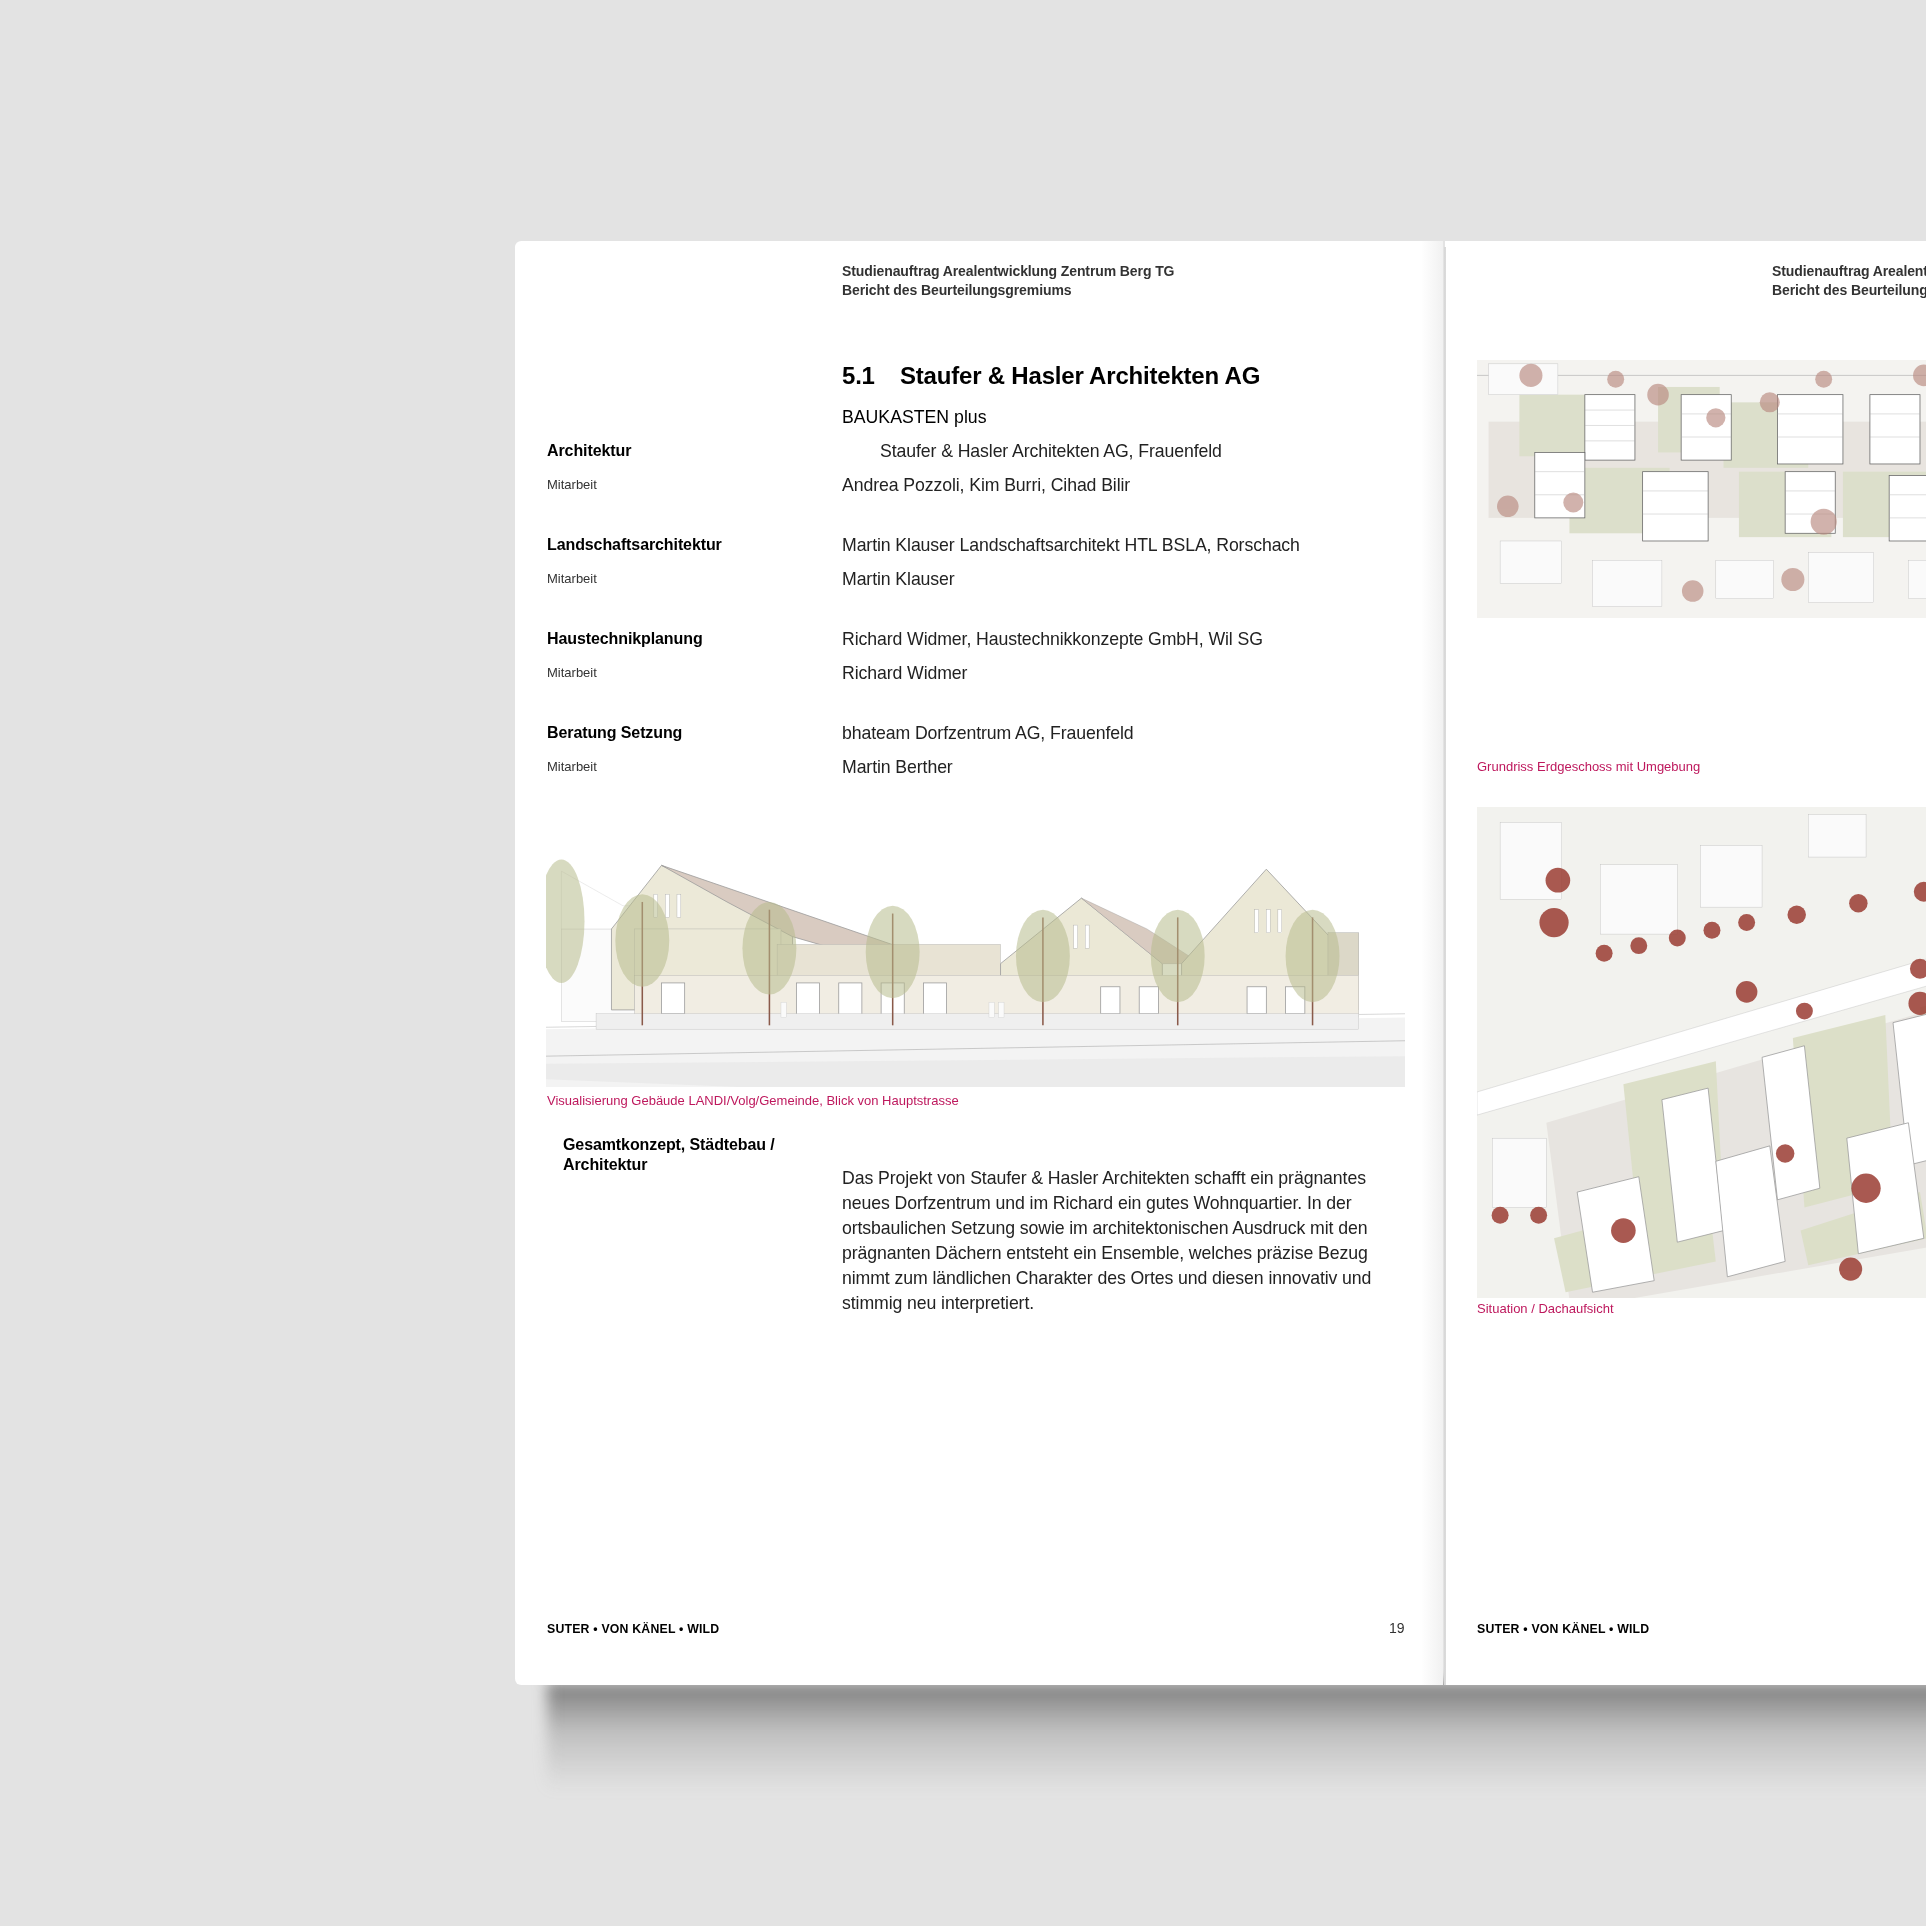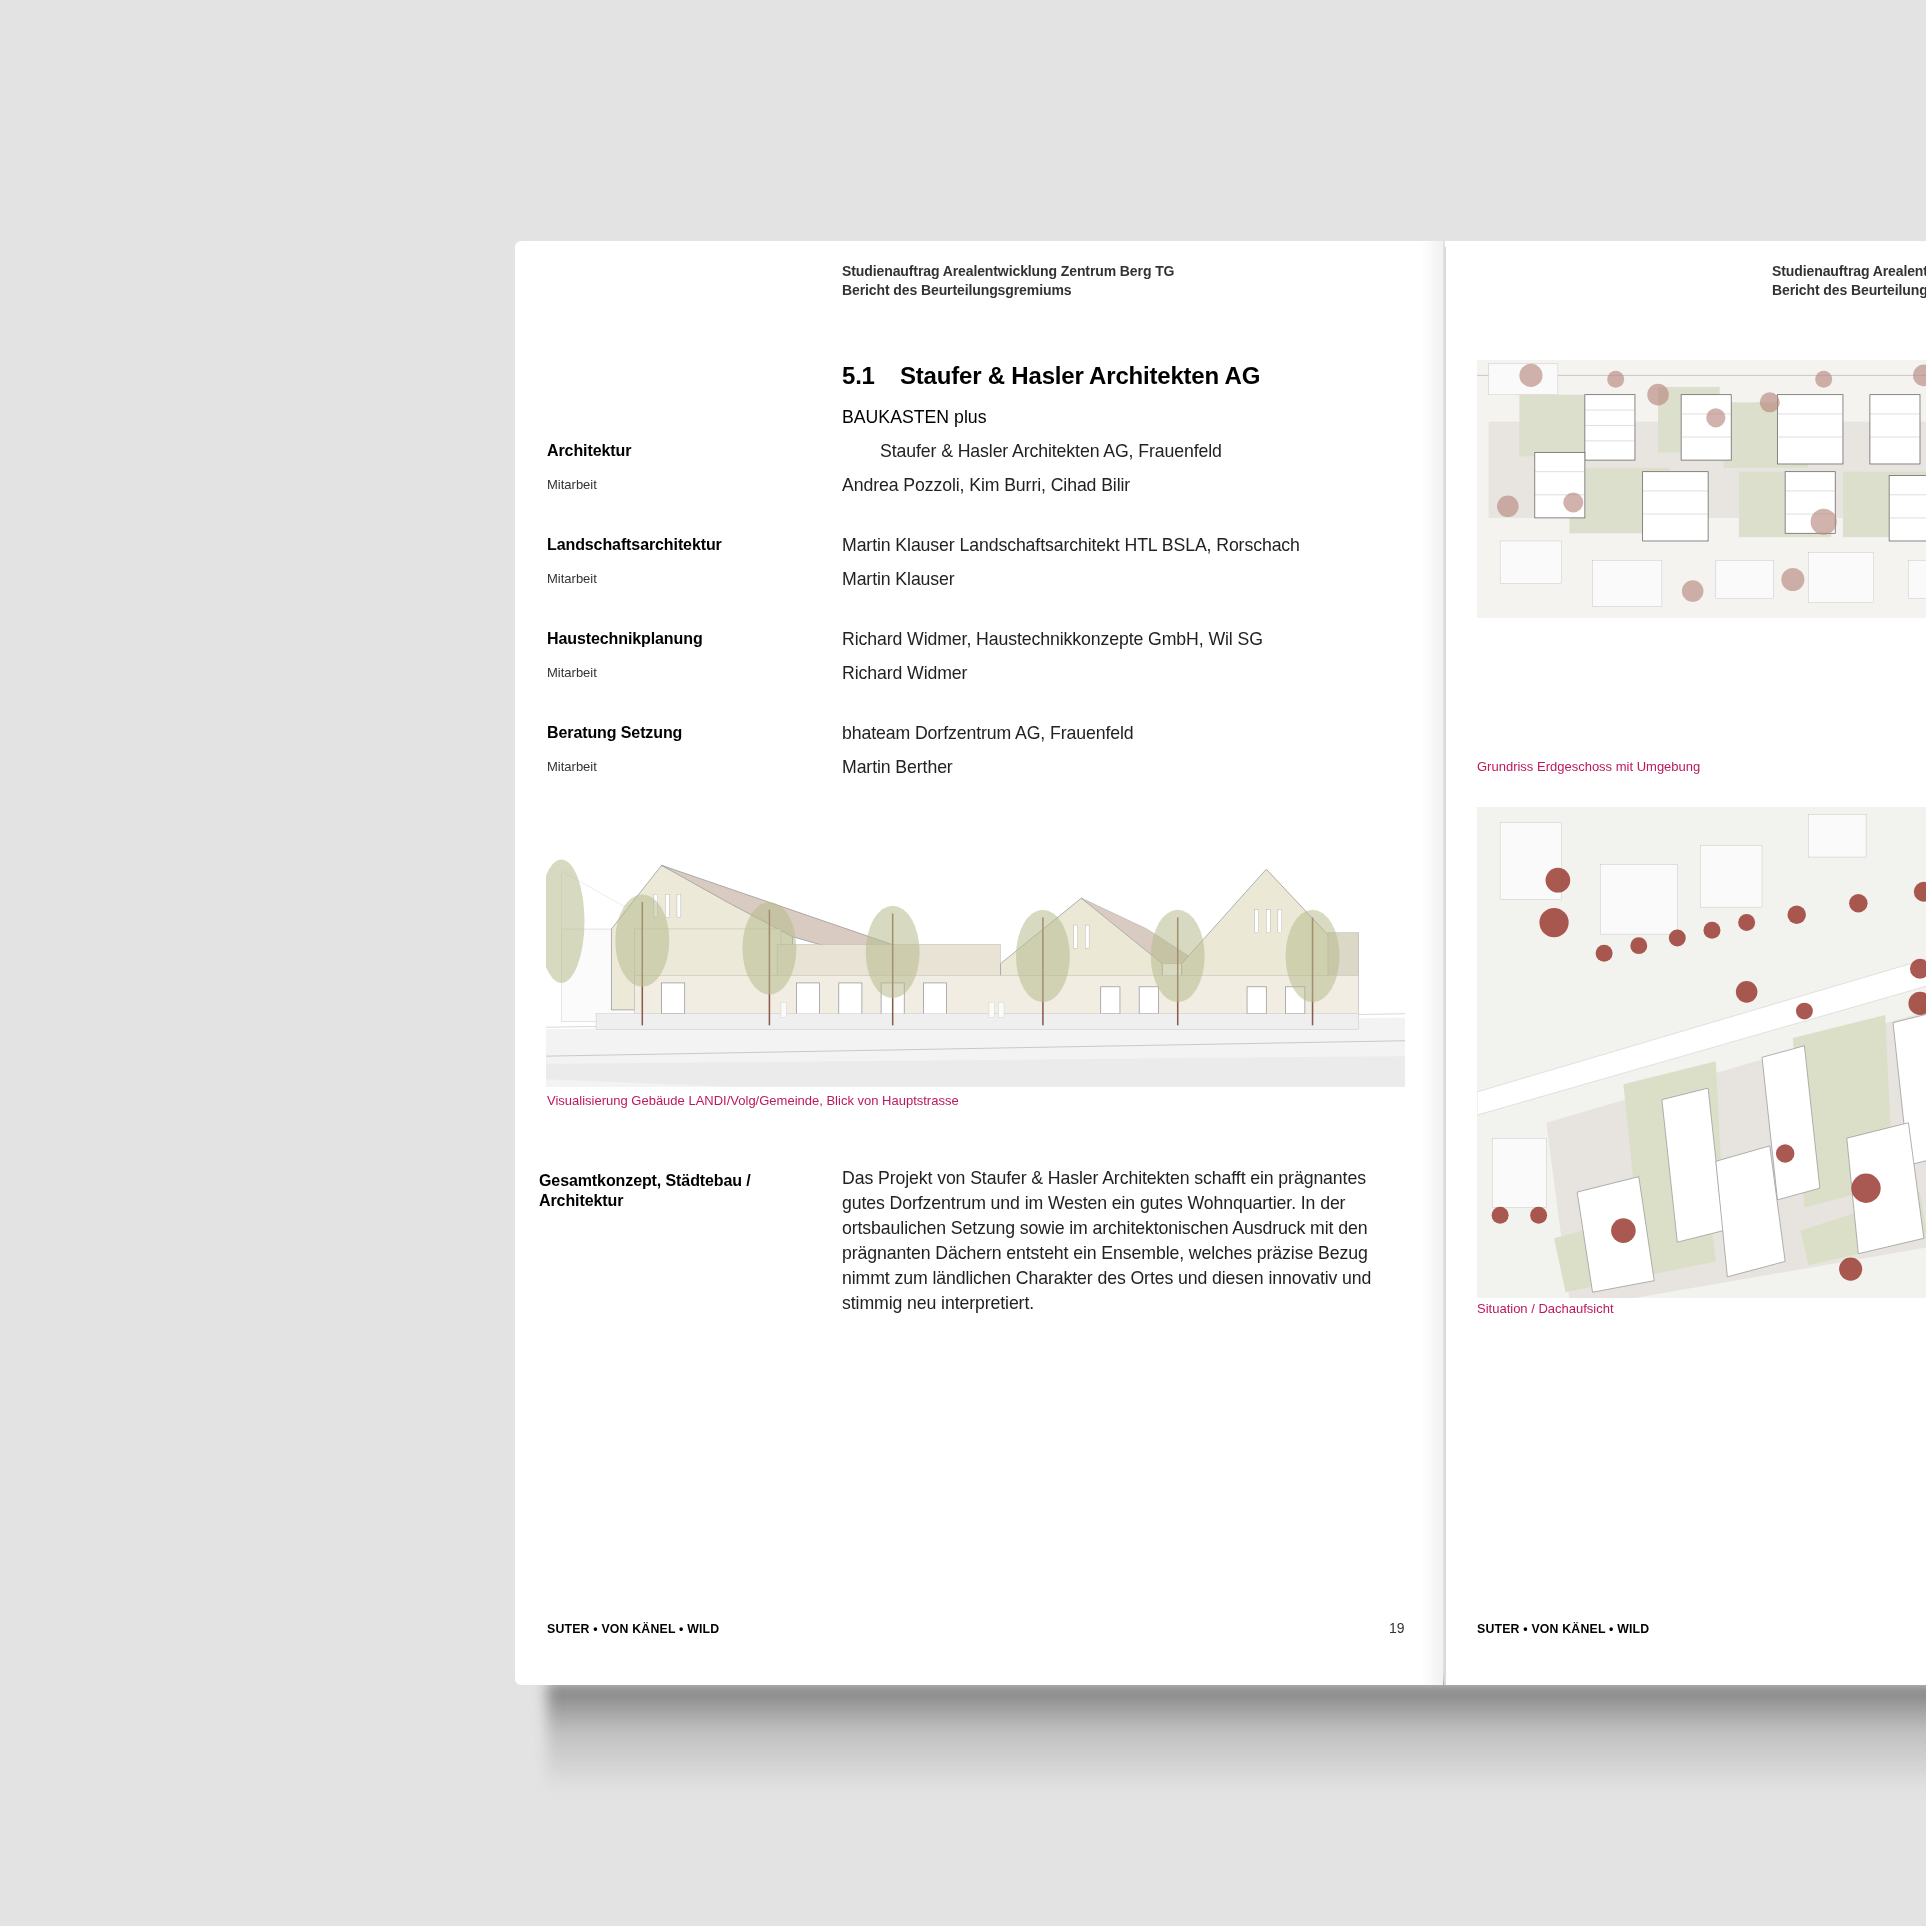--- a/index.html
+++ b/index.html
@@ -166,27 +166,27 @@
       <g fill="#fafafa" stroke="#ccc">
         <rect x="610" y="400" width="14" height="40"></rect>
           <rect x="1150" y="400" width="14" height="40"></rect>
           <rect x="1175" y="400" width="14" height="40"></rect>
       </g>
     </svg>
   </div>
 
   <div class="abs caption" style="left:32px; top:852px;">Visualisierung Gebäude LANDI/Volg/Gemeinde, Blick von Hauptstrasse</div>
 
-  <div class="abs label-bold" style="left:24px; top:894px; line-height:20px;margin-top:36px;">
+  <div class="abs label-bold" style="left:48px; top:894px; line-height:20px;">
     <div>Gesamtkonzept, Städtebau /</div>
     <div>Architektur</div>
   </div>
   <div class="abs body-text" style="left:327px; top:925px;">
     <div>Das Projekt von Staufer &amp; Hasler Architekten schafft ein prägnantes</div>
-    <div>gutes Dorfzentrum und im Westen ein gutes Wohnquartier. In der</div>
+    <div>neues Dorfzentrum und im Richard ein gutes Wohnquartier. In der</div>
     <div>ortsbaulichen Setzung sowie im architektonischen Ausdruck mit den</div>
     <div>prägnanten Dächern entsteht ein Ensemble, welches präzise Bezug</div>
     <div>nimmt zum ländlichen Charakter des Ortes und diesen innovativ und</div>
     <div>stimmig neu interpretiert.</div>
   </div>
 
   <div class="abs footer-brand" style="left:32px; top:1381px;">SUTER • VON KÄNEL • WILD</div>
   <div class="abs page-number" style="left:874px; top:1379px;">19</div>
 </div>
 

